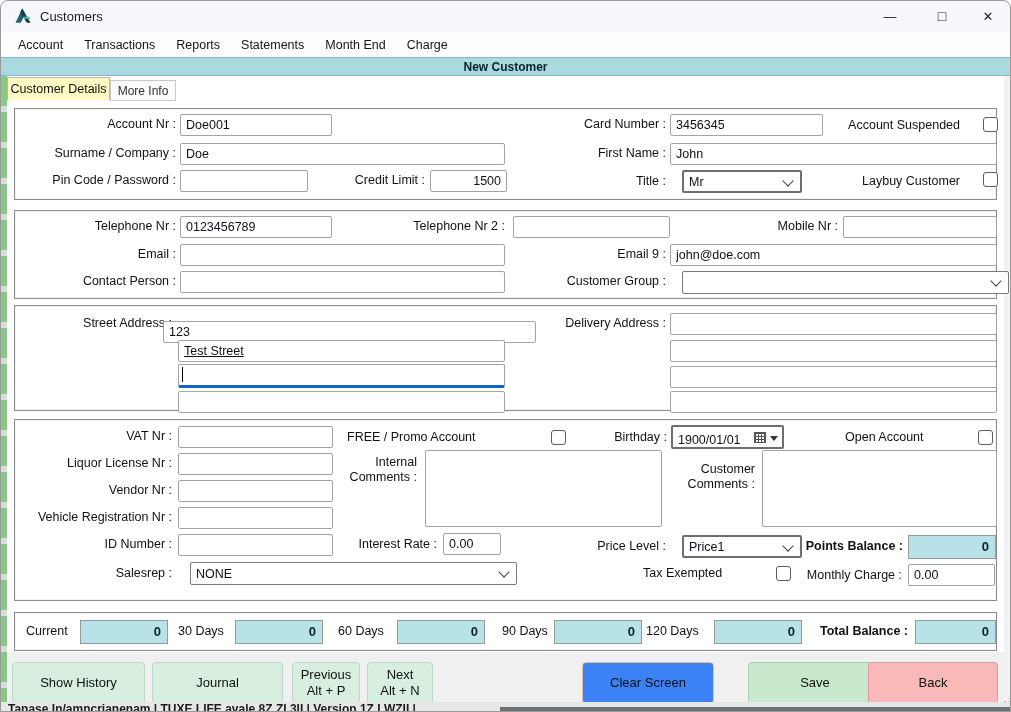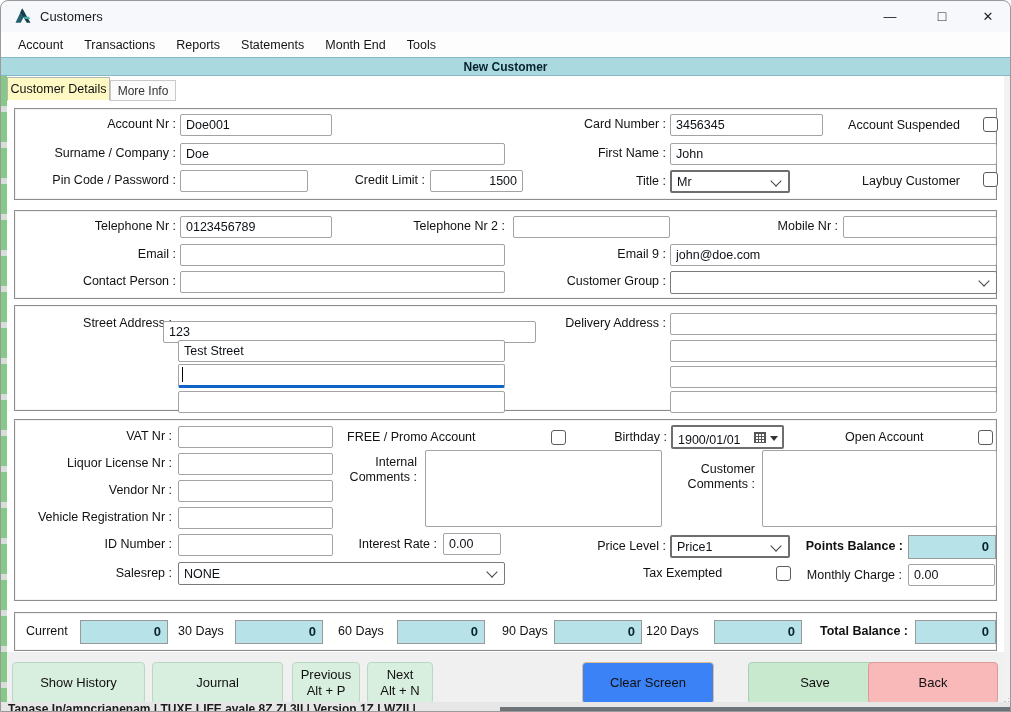--- a/index.html
+++ b/index.html
@@ -30,21 +30,21 @@
   .bottomstrip .band{position:absolute;left:500px;top:5px;width:511px;height:5px;background:#6e7378;}
   .bottomstrip .txt{position:absolute;left:8px;top:0;font-size:12px;font-weight:bold;color:#1c1c1c;white-space:nowrap;line-height:15px;z-index:2;}
   
   .gbox{position:absolute;left:14px;width:983px;border:1px solid #8d8d8d;box-shadow:inset 0 0 0 1px #f3f3f3;background:#fff;box-sizing:border-box;}
   
   .lbl{position:absolute;font-size:12.5px;color:#121212;text-align:right;line-height:15px;}
   .lbl.left{text-align:left;}
   .lbl.b{font-weight:bold;}
   .inp{position:absolute;height:22px;box-sizing:border-box;border:1px solid #a3a3a3;border-radius:2px;padding:1px 5px;font-family:"Liberation Sans",sans-serif;font-size:12.5px;color:#0d1117;background:#fff;}
   .inp.right{text-align:right;}
-  .combo{position:absolute;height:23px;box-sizing:border-box;border:1px solid #7a7a7a;border-radius:2px;background:#fff;display:flex;align-items:center;padding-left:5px;font-size:12.5px;color:#0d1117;}
+  .combo{position:absolute;height:23px;box-sizing:border-box;border:1px solid #7a7a7a;border-radius:2px;background:#fff;display:flex;align-items:center;padding-left:5px;font-size:12.5px;color:#0d1117;margin-left:12px;}
   .combo.strong{border:2px solid #6e6e6e;}
   .combo .chev{position:absolute;right:8px;top:7px;width:7px;height:7px;border-right:1.5px solid #444;border-bottom:1.5px solid #444;transform:rotate(45deg);margin-top:-2px;}
   .cb{position:absolute;width:13px;height:13px;border:1px solid #5c5c5c;border-radius:3px;background:#fff;}
   .ta{position:absolute;box-sizing:border-box;border:1px solid #a3a3a3;border-radius:2px;background:#fff;resize:none;font-family:"Liberation Sans",sans-serif;font-size:12.5px;}
   .teal{position:absolute;height:24px;box-sizing:border-box;background:#b7e2e8;border:1px solid #9a9a9a;font-size:13px;font-weight:bold;color:#07242e;text-align:right;line-height:22px;padding-right:6px;}
   .datebox{position:absolute;height:24px;box-sizing:border-box;border:2px solid #6e6e6e;border-radius:2px;background:#fff;display:flex;align-items:flex-end;padding-left:5px;font-size:12.5px;color:#0d1117;}
   .calicon{position:absolute;right:16px;top:5px;width:10px;height:9px;border:1px solid #555;background-image:linear-gradient(to right,#555 1px,transparent 1px),linear-gradient(to bottom,#555 1px,transparent 1px);background-size:3px 3px;}
   .datearrow{position:absolute;right:4px;top:9px;width:0;height:0;border-left:4px solid transparent;border-right:4px solid transparent;border-top:5px solid #333;}
   .caret{position:absolute;width:1px;height:15px;background:#000;}
   .focusline{border-bottom:3px solid #0f64c8 !important;}
@@ -73,21 +73,21 @@
   <button class="wbtn" style="left:920px;font-size:14px;">□</button>
   <button class="wbtn" style="left:966px;">✕</button>
 </div>
 
 <div class="menubar">
   <span class="menuitem">Account</span>
   <span class="menuitem">Transactions</span>
   <span class="menuitem">Reports</span>
   <span class="menuitem">Statements</span>
   <span class="menuitem">Month End</span>
-  <span class="menuitem">Tools</span>
+  <span class="menuitem">Charge</span>
 </div>
 
 <div class="banner">New Customer</div>
 
 <div class="tab-active">Customer Details</div>
 <div class="tab-inactive">More Info</div>
 
 <div class="leftstrip"></div>
 <div class="rightgutter"></div>
 <div class="footerband"></div>
@@ -101,21 +101,21 @@
 <span class="cb" style="left:983px;top:117px;"></span>
 
 <span class="lbl" style="left:20px;width:156px;top:146px;">Surname / Company :</span>
 <input class="inp" style="left: 180px; top: 143px; width: 325px;" value="Doe">
 <span class="lbl" style="left:540px;width:126px;top:146px;">First Name :</span>
 <input class="inp" style="left: 670px; top: 143px; width: 327px;" value="John">
 
 <span class="lbl" style="left:20px;width:156px;top:173px;">Pin Code / Password :</span>
 <input class="inp" style="left: 180px; top: 170px; width: 128px;" value="">
 <span class="lbl" style="left:330px;width:95px;top:173px;">Credit Limit :</span>
-<input class="inp right" style="left: 430px; top: 170px; width: 93px;" value="1500">
+<input class="inp right" style="left: 430px; top: 170px; width: 77px;" value="1500">
 <span class="lbl" style="left:600px;width:66px;top:174px;">Title :</span>
 <div class="combo strong" style="left:670px;top:170px;width:120px;">
   <span>Mr</span>
   <span class="chev"></span>
 </div>
 <span class="lbl" style="left:800px;width:160px;top:174px;">Laybuy Customer</span>
 <span class="cb" style="left:983px;top:172px;"></span>
 
 <div class="gbox" style="top:210px;height:89px;"></div>
 <span class="lbl" style="left:20px;width:156px;top:219px;">Telephone Nr :</span>
@@ -134,21 +134,21 @@
 <input class="inp" style="left: 180px; top: 271px; width: 325px;" value="">
 <span class="lbl" style="left:500px;width:166px;top:274px;">Customer Group :</span>
 <div class="combo" style="left:670px;top:271px;width:327px;">
   <span></span>
   <span class="chev"></span>
 </div>
 
 <div class="gbox" style="top:305px;height:106px;"></div>
 <span class="lbl" style="left:16px;width:156px;top:316px;">Street Address :</span>
 <input class="inp" style="left: 163px; top: 313px; width: 373px; margin-top: 8px;" value="123">
-<input class="inp" style="left: 178px; top: 340px; width: 327px;" value="Test Street">
+<input class="inp" style="left: 178px; top: 340px; width: 327px; text-decoration: underline;" value="Test Street">
 <input class="inp focusline" style="left: 178px; top: 364px; width: 327px; height: 24px;" value="">
 <span class="caret" style="left:182px;top:367px;"></span>
 <input class="inp" style="left: 178px; top: 391px; width: 327px;" value="">
 <span class="lbl" style="left:510px;width:156px;top:316px;">Delivery Address :</span>
 <input class="inp" style="left: 670px; top: 313px; width: 327px;" value="">
 <input class="inp" style="left: 670px; top: 340px; width: 327px;" value="">
 <input class="inp" style="left: 670px; top: 366px; width: 327px;" value="">
 <input class="inp" style="left: 670px; top: 391px; width: 327px;" value="">
 
 <div class="gbox" style="top:419px;height:182px;"></div>

